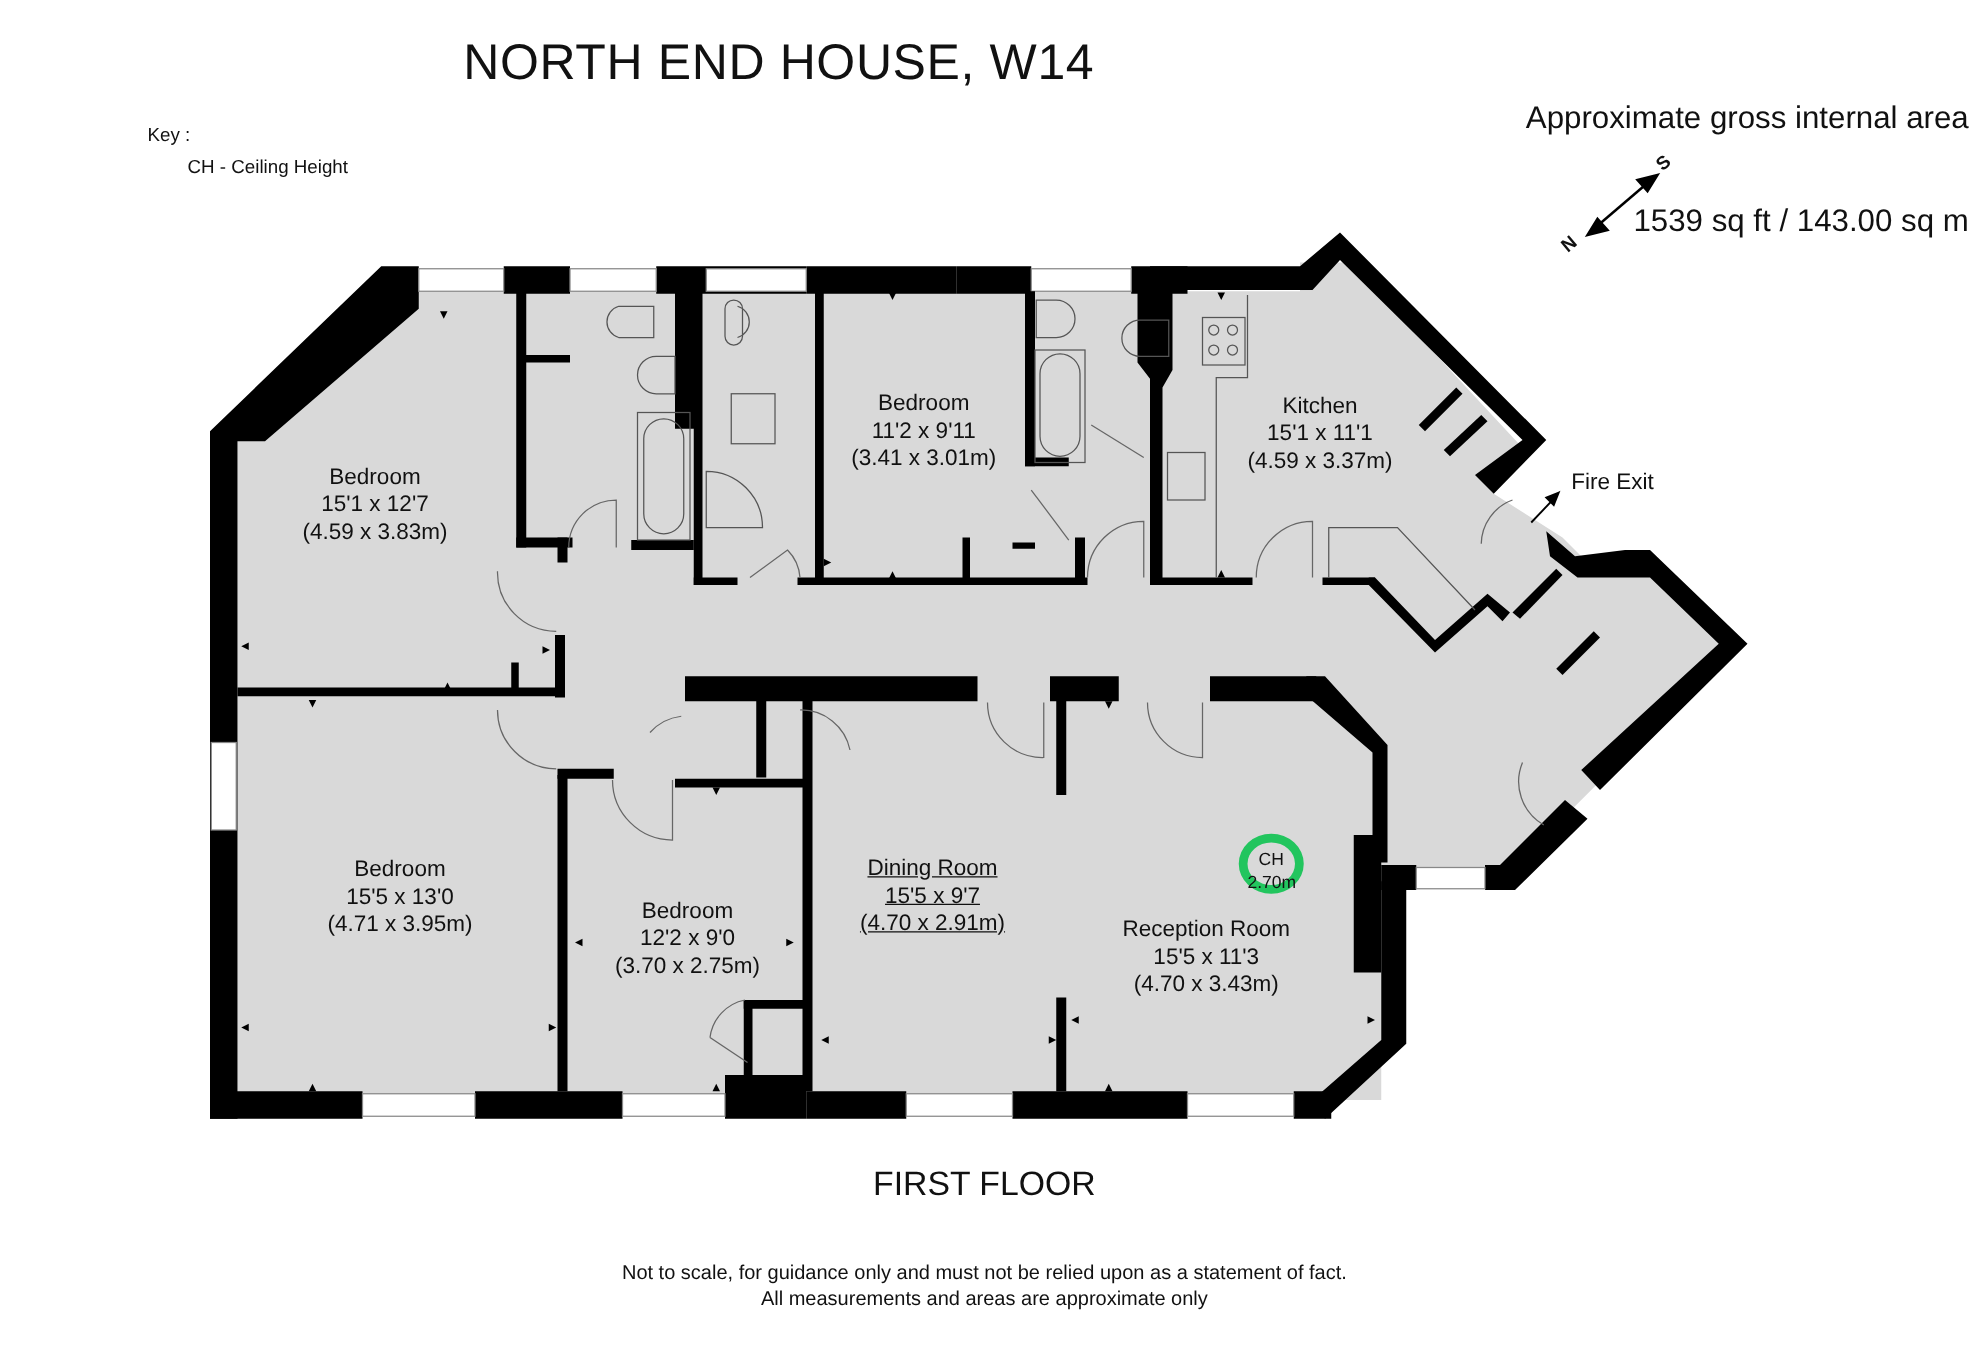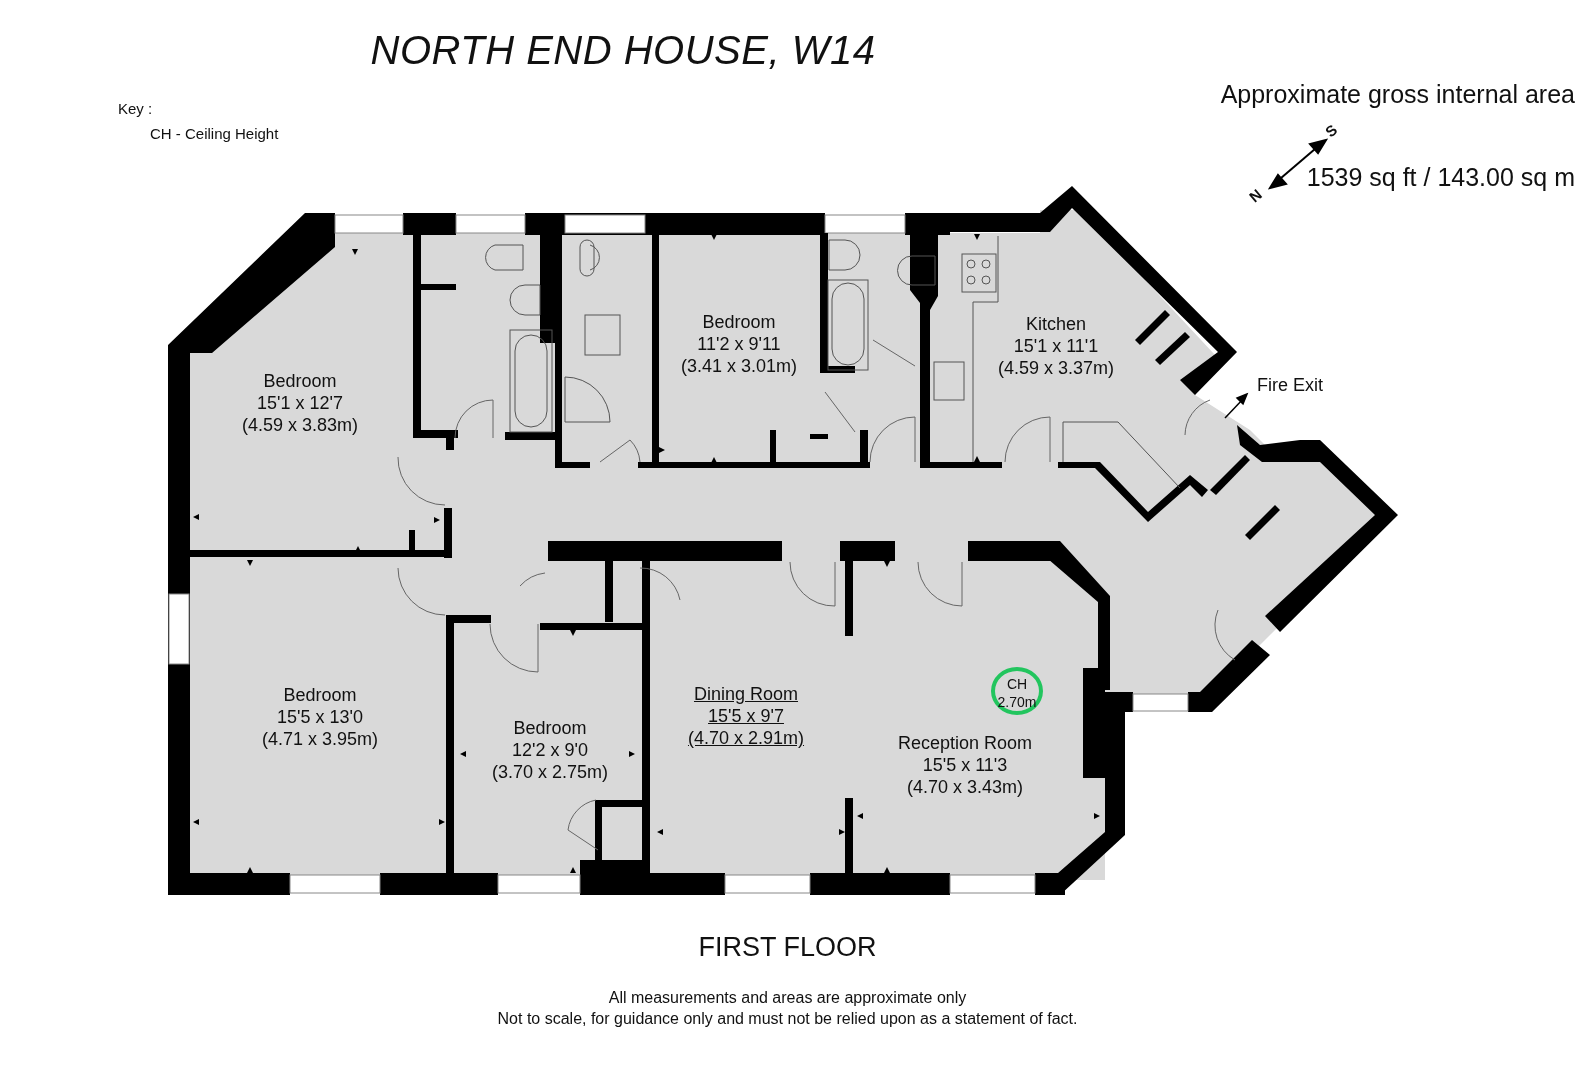--- a/index.html
+++ b/index.html
@@ -1,33 +1,33 @@
 <!DOCTYPE html>
 <html><head>
 <meta charset="utf-8">
 <style>
   html, body { margin: 0; padding: 0; background: #ffffff; }
   body { width: 1575px; height: 1080px; position: relative; overflow: hidden;
          font-family: "Liberation Sans", "DejaVu Sans", sans-serif; color: #111; }
   .abs { position: absolute; }
-  .title { left: 0; width: 1246px; top: 28px; text-align: center; font-size: 40px; letter-spacing: 0.5px; font-style: italic; }
+  .title { left: 0; width: 1246px; top: 28px; text-align: center; font-size: 40px; letter-spacing: 0.5px; }
   .subtitle { left: 0; width: 1575px; text-align: right; font-size: 25px; }
   .sub1 { top: 80px; }
   .sub2 { top: 116px; margin-top: 47px; }
   .key { left: 118px; font-size: 15px; text-align: center; }
   .key1 { top: 100px; }
   .key2 { top: 125px; margin-left: 32px; }
   .floor-label { left: 0; width: 1575px; top: 932px; text-align: center; font-size: 27px; }
   .disc { left: 0; width: 1575px; text-align: center; font-size: 16px; }
   .disc1 { top: 1010px; }
-  .disc2 { top: 989px; text-align: center; }
+  .disc2 { top: 1031px; text-align: center; }
   svg.plan { position: absolute; left: 0; top: 0; }
   .room-label { position: absolute; text-align: center; font-size: 18px; line-height: 22px; transform: translateX(-50%); white-space: nowrap; }
   .fire-exit { position: absolute; left: 1257px; top: 375px; font-size: 18px; text-align: center; }
-  .ch-badge { position: absolute; left: 991px; top: 667px; width: 52px; height: 48px; border: 4px solid #22c55e; border-radius: 50%;
+  .ch-badge { position: absolute; left: 991px; top: 667px; width: 52px; height: 48px; border: 7px solid #22c55e; border-radius: 50%;
               text-align: center; font-size: 14px; line-height: 18px; padding-top: 4px; box-sizing: border-box; }
   .compass-n, .compass-s { position: absolute; font-size: 15px; font-weight: bold; }
 </style>
 </head>
 <body>
 
 <div class="abs title">NORTH END HOUSE, W14</div>
 <div class="abs subtitle sub1">Approximate gross internal area</div>
 <div class="abs subtitle sub2">1539 sq ft  / 143.00 sq m</div>
 

